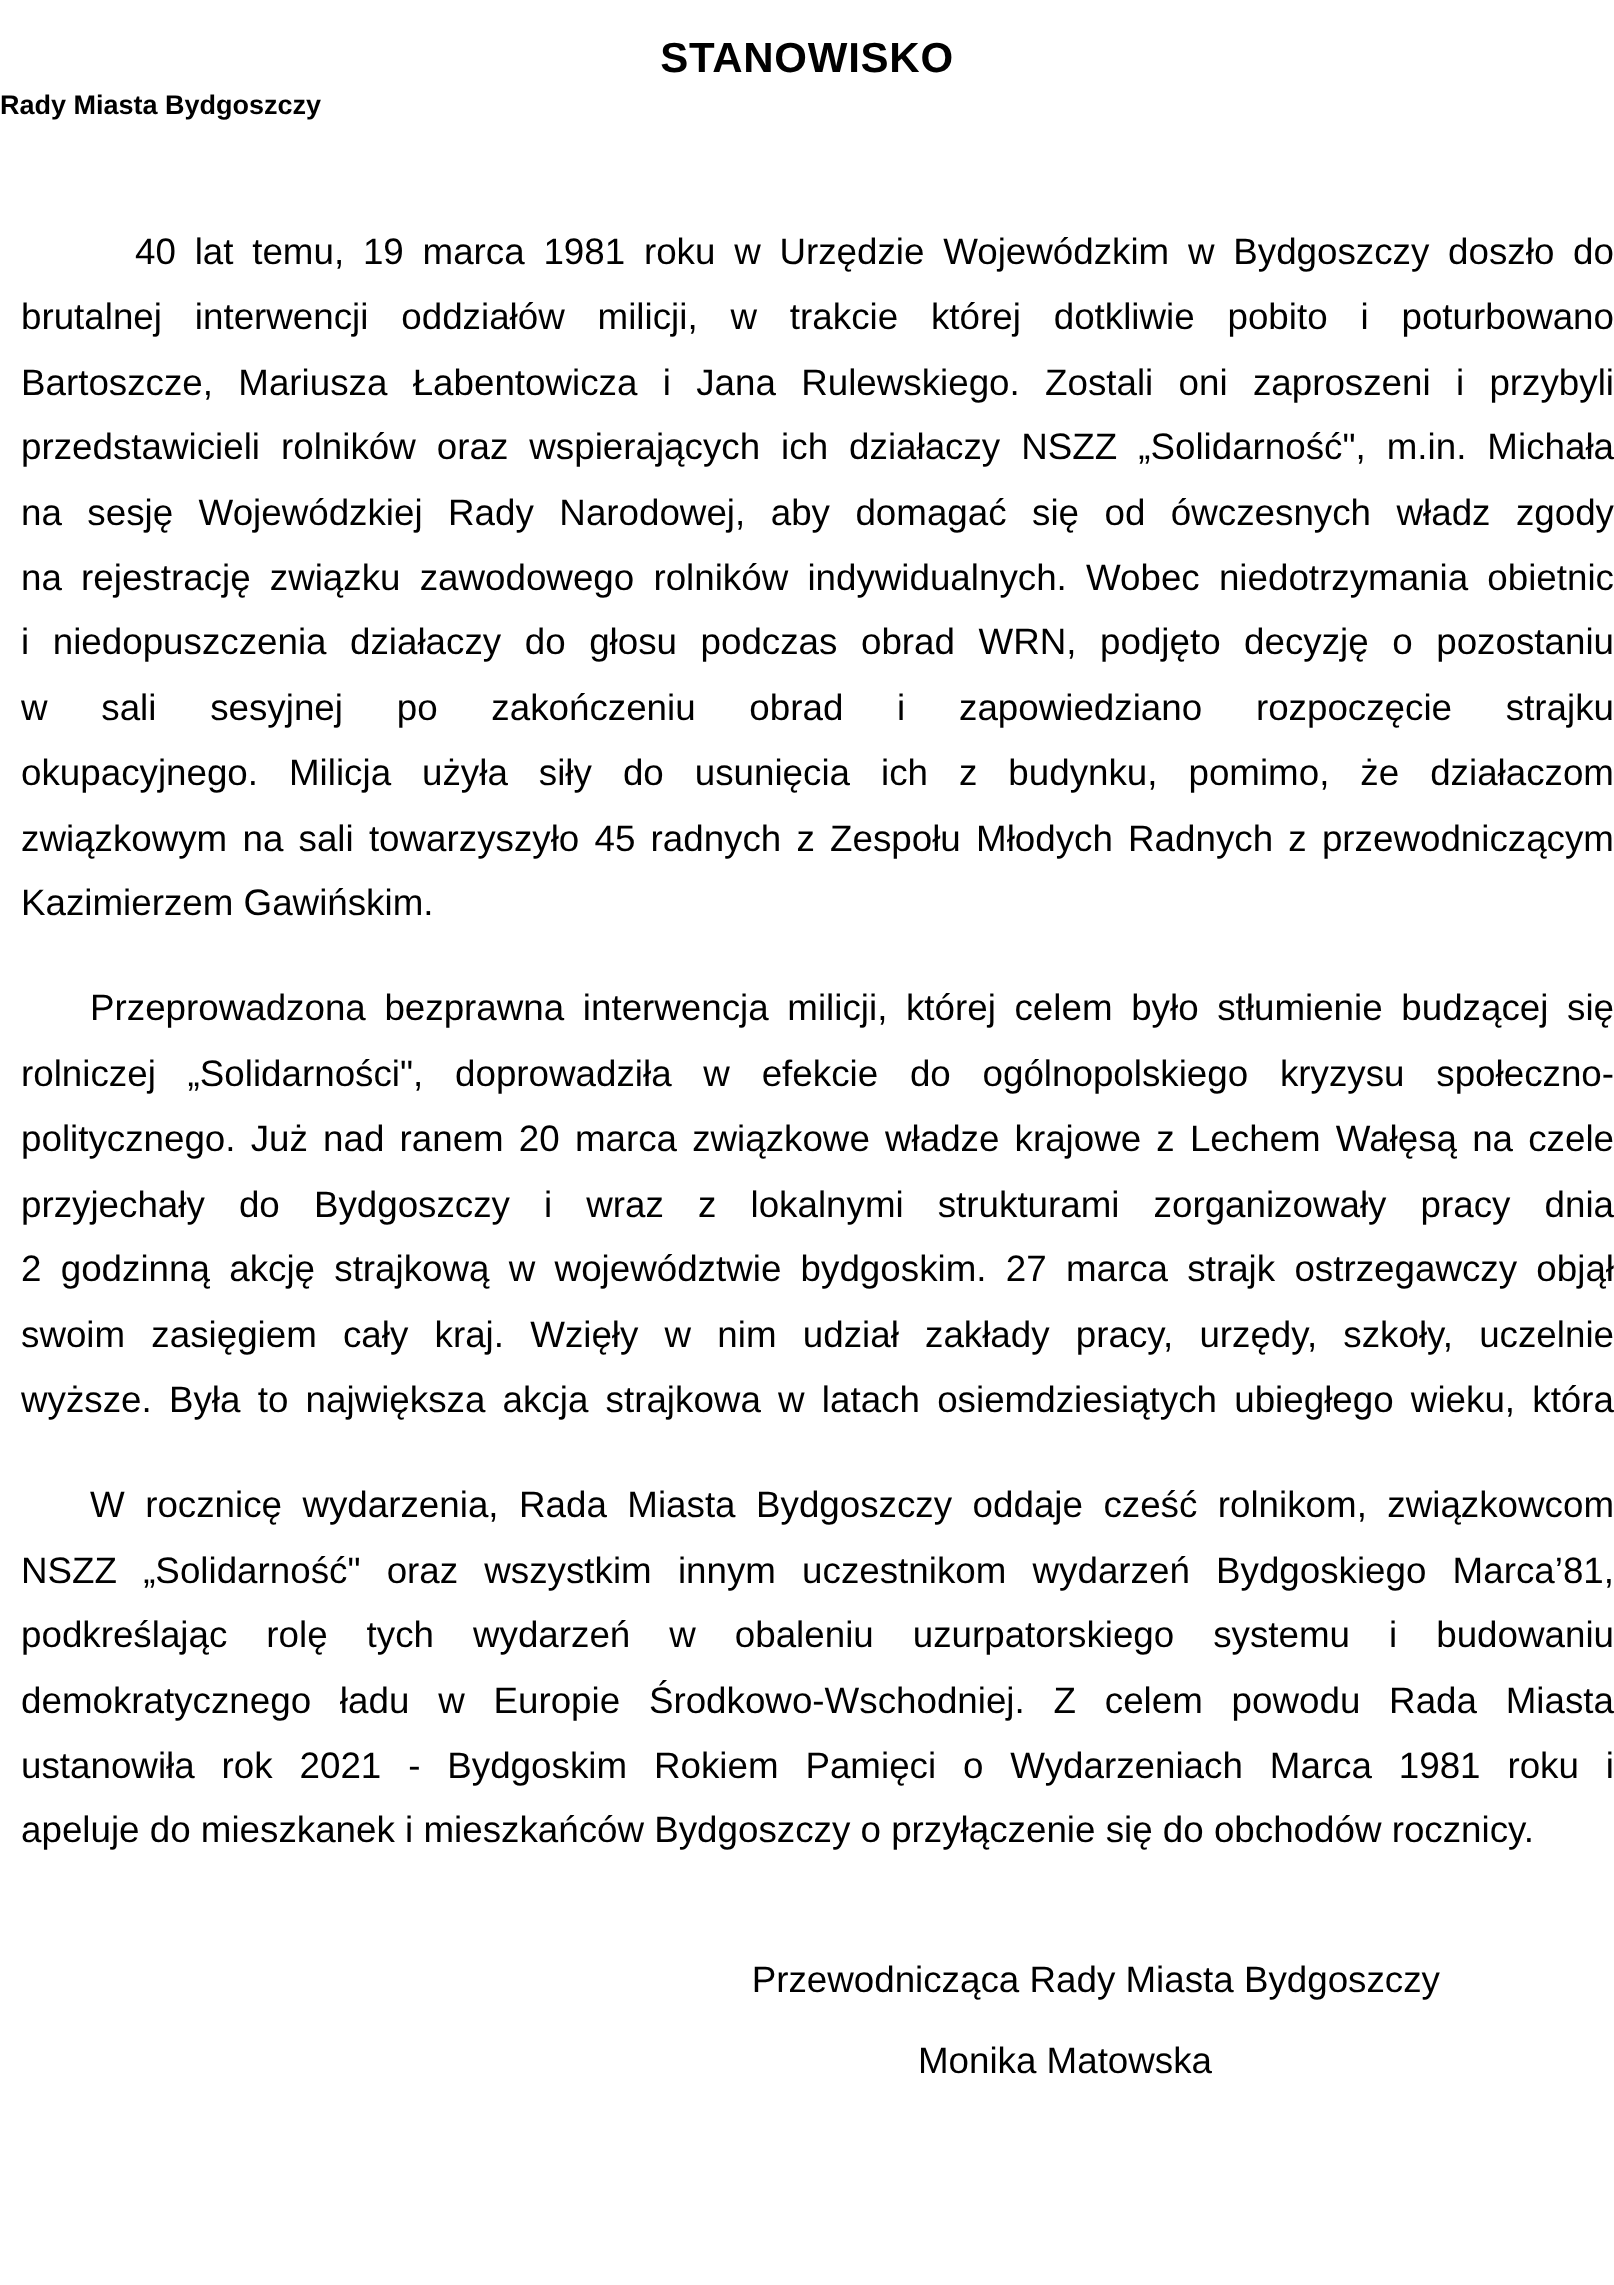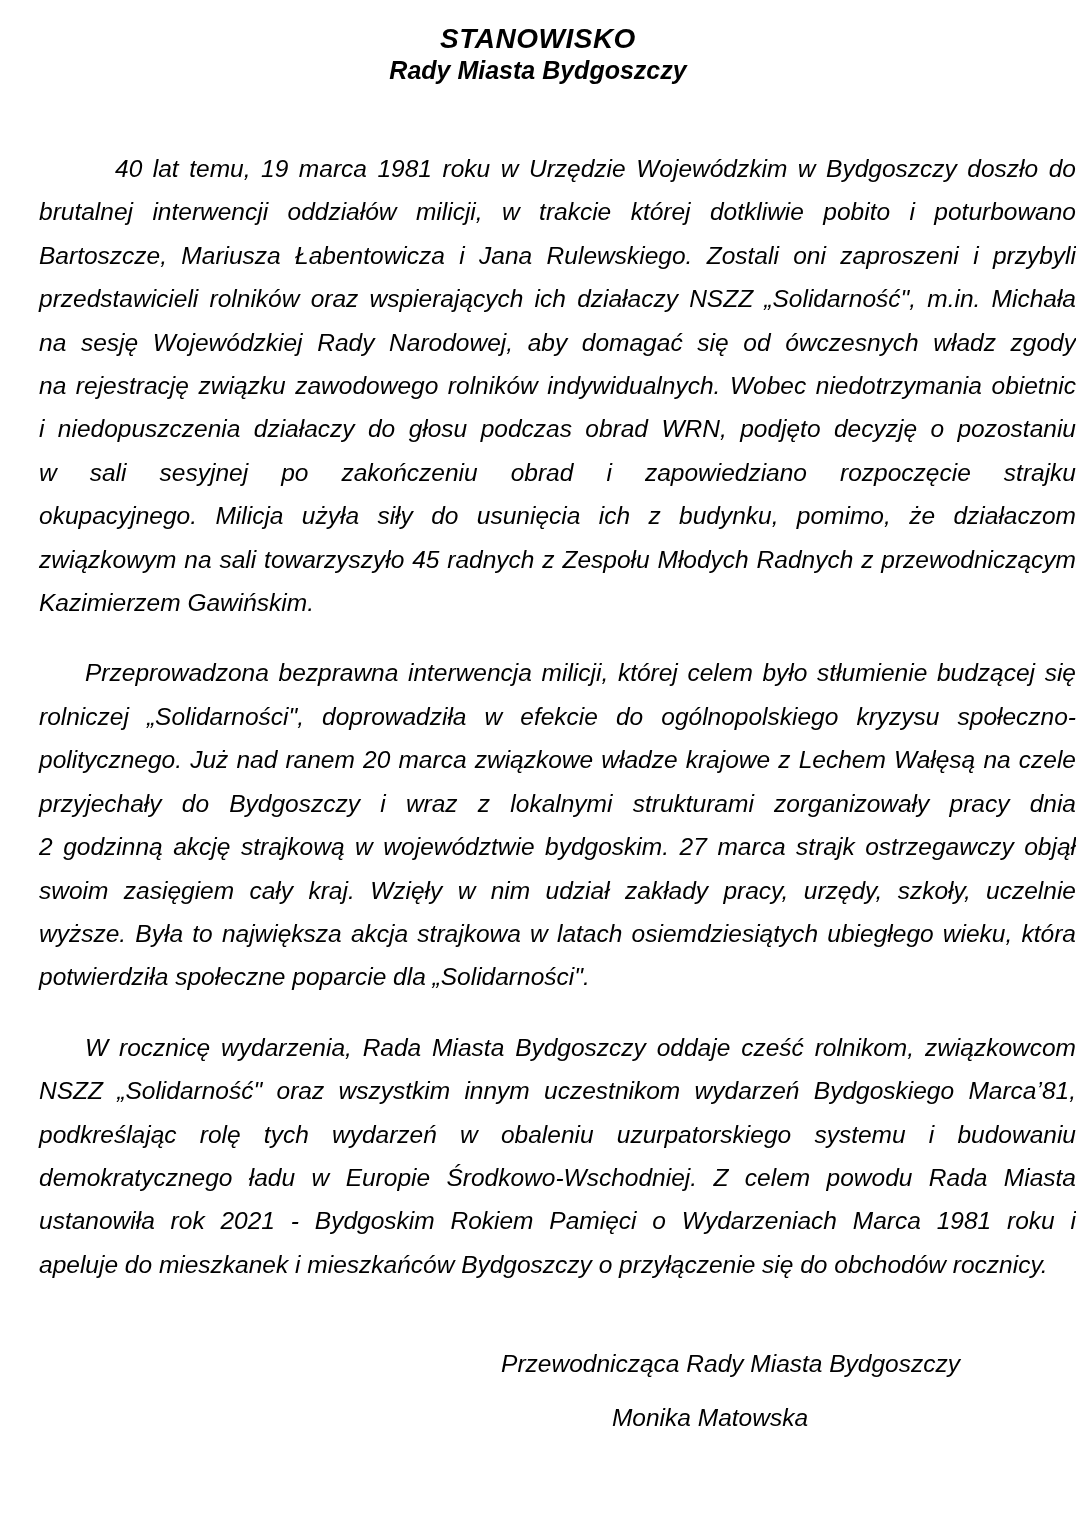--- a/index.html
+++ b/index.html
@@ -1,51 +1,50 @@
 <!DOCTYPE html>
 <html lang="pl"><head>
 <meta charset="utf-8">
 <style>
-  * { margin: 0; padding: 0; box-sizing: border-box; font-style: italic; }
+  * { margin: 0; padding: 0; box-sizing: border-box; }
   html, body { background: #ffffff; }
   .page {
     position: relative;
     width: 1076px;
     height: 1523px;
     background: #ffffff;
     color: #000000;
     font-family: "Liberation Sans", sans-serif;
     overflow: hidden;
   }
   .doc-title {
     margin-top: 22px;
     text-align: center;
     font-size: 28px;
     line-height: 33px;
     font-weight: bold;
     letter-spacing: 0.5px;
   }
   .doc-org {
-    text-align: center;
-    font-size: 25px;
+    text-align: left;
+    font-size: 18px;
     line-height: 30px;
     font-weight: bold;
   }
   .doc-subject {
     margin-top: 28px;
     text-align: center;
     font-size: 24px;
     line-height: 30px;
     font-weight: bold;
   }
   .doc-body {
     margin-top: 62px;
     padding-left: 14px;
     font-size: 24.5px;
-    margin-left: 25px;
   }
   .paragraph { margin-bottom: 27px; }
   .paragraph:last-child { margin-bottom: 0; }
   .line {
     line-height: 43.4px;
     text-align: justify;
     text-align-last: justify;
     white-space: normal;
   }
   .line.last {
@@ -86,21 +85,20 @@
         <div class="line last">Kazimierzem Gawińskim.</div>
       </div>
       <div class="paragraph">
         <div class="line first">Przeprowadzona bezprawna interwencja milicji, której celem było stłumienie budzącej się</div>
         <div class="line">rolniczej „Solidarności", doprowadziła w efekcie do ogólnopolskiego kryzysu społeczno-</div>
         <div class="line">politycznego. Już nad ranem 20 marca związkowe władze krajowe z Lechem Wałęsą na czele</div>
         <div class="line">przyjechały do Bydgoszczy i wraz z lokalnymi strukturami zorganizowały pracy dnia</div>
         <div class="line">2 godzinną akcję strajkową w województwie bydgoskim. 27 marca strajk ostrzegawczy objął</div>
         <div class="line">swoim zasięgiem cały kraj. Wzięły w nim udział zakłady pracy, urzędy, szkoły, uczelnie</div>
         <div class="line">wyższe. Była to największa akcja strajkowa w latach osiemdziesiątych ubiegłego wieku, która</div>
-        <div class="line last">potwierdziła społeczne poparcie dla „Solidarności".</div>
       </div>
       <div class="paragraph">
         <div class="line first">W rocznicę wydarzenia, Rada Miasta Bydgoszczy oddaje cześć rolnikom, związkowcom</div>
         <div class="line">NSZZ „Solidarność" oraz wszystkim innym uczestnikom wydarzeń Bydgoskiego Marca’81,</div>
         <div class="line">podkreślając rolę tych wydarzeń w obaleniu uzurpatorskiego systemu i budowaniu</div>
         <div class="line">demokratycznego ładu w Europie Środkowo-Wschodniej. Z celem powodu Rada Miasta</div>
         <div class="line">ustanowiła rok 2021 - Bydgoskim Rokiem Pamięci o Wydarzeniach Marca 1981 roku i</div>
         <div class="line last">apeluje do mieszkanek i mieszkańców Bydgoszczy o przyłączenie się do obchodów rocznicy.</div>
       </div>
     </div>

